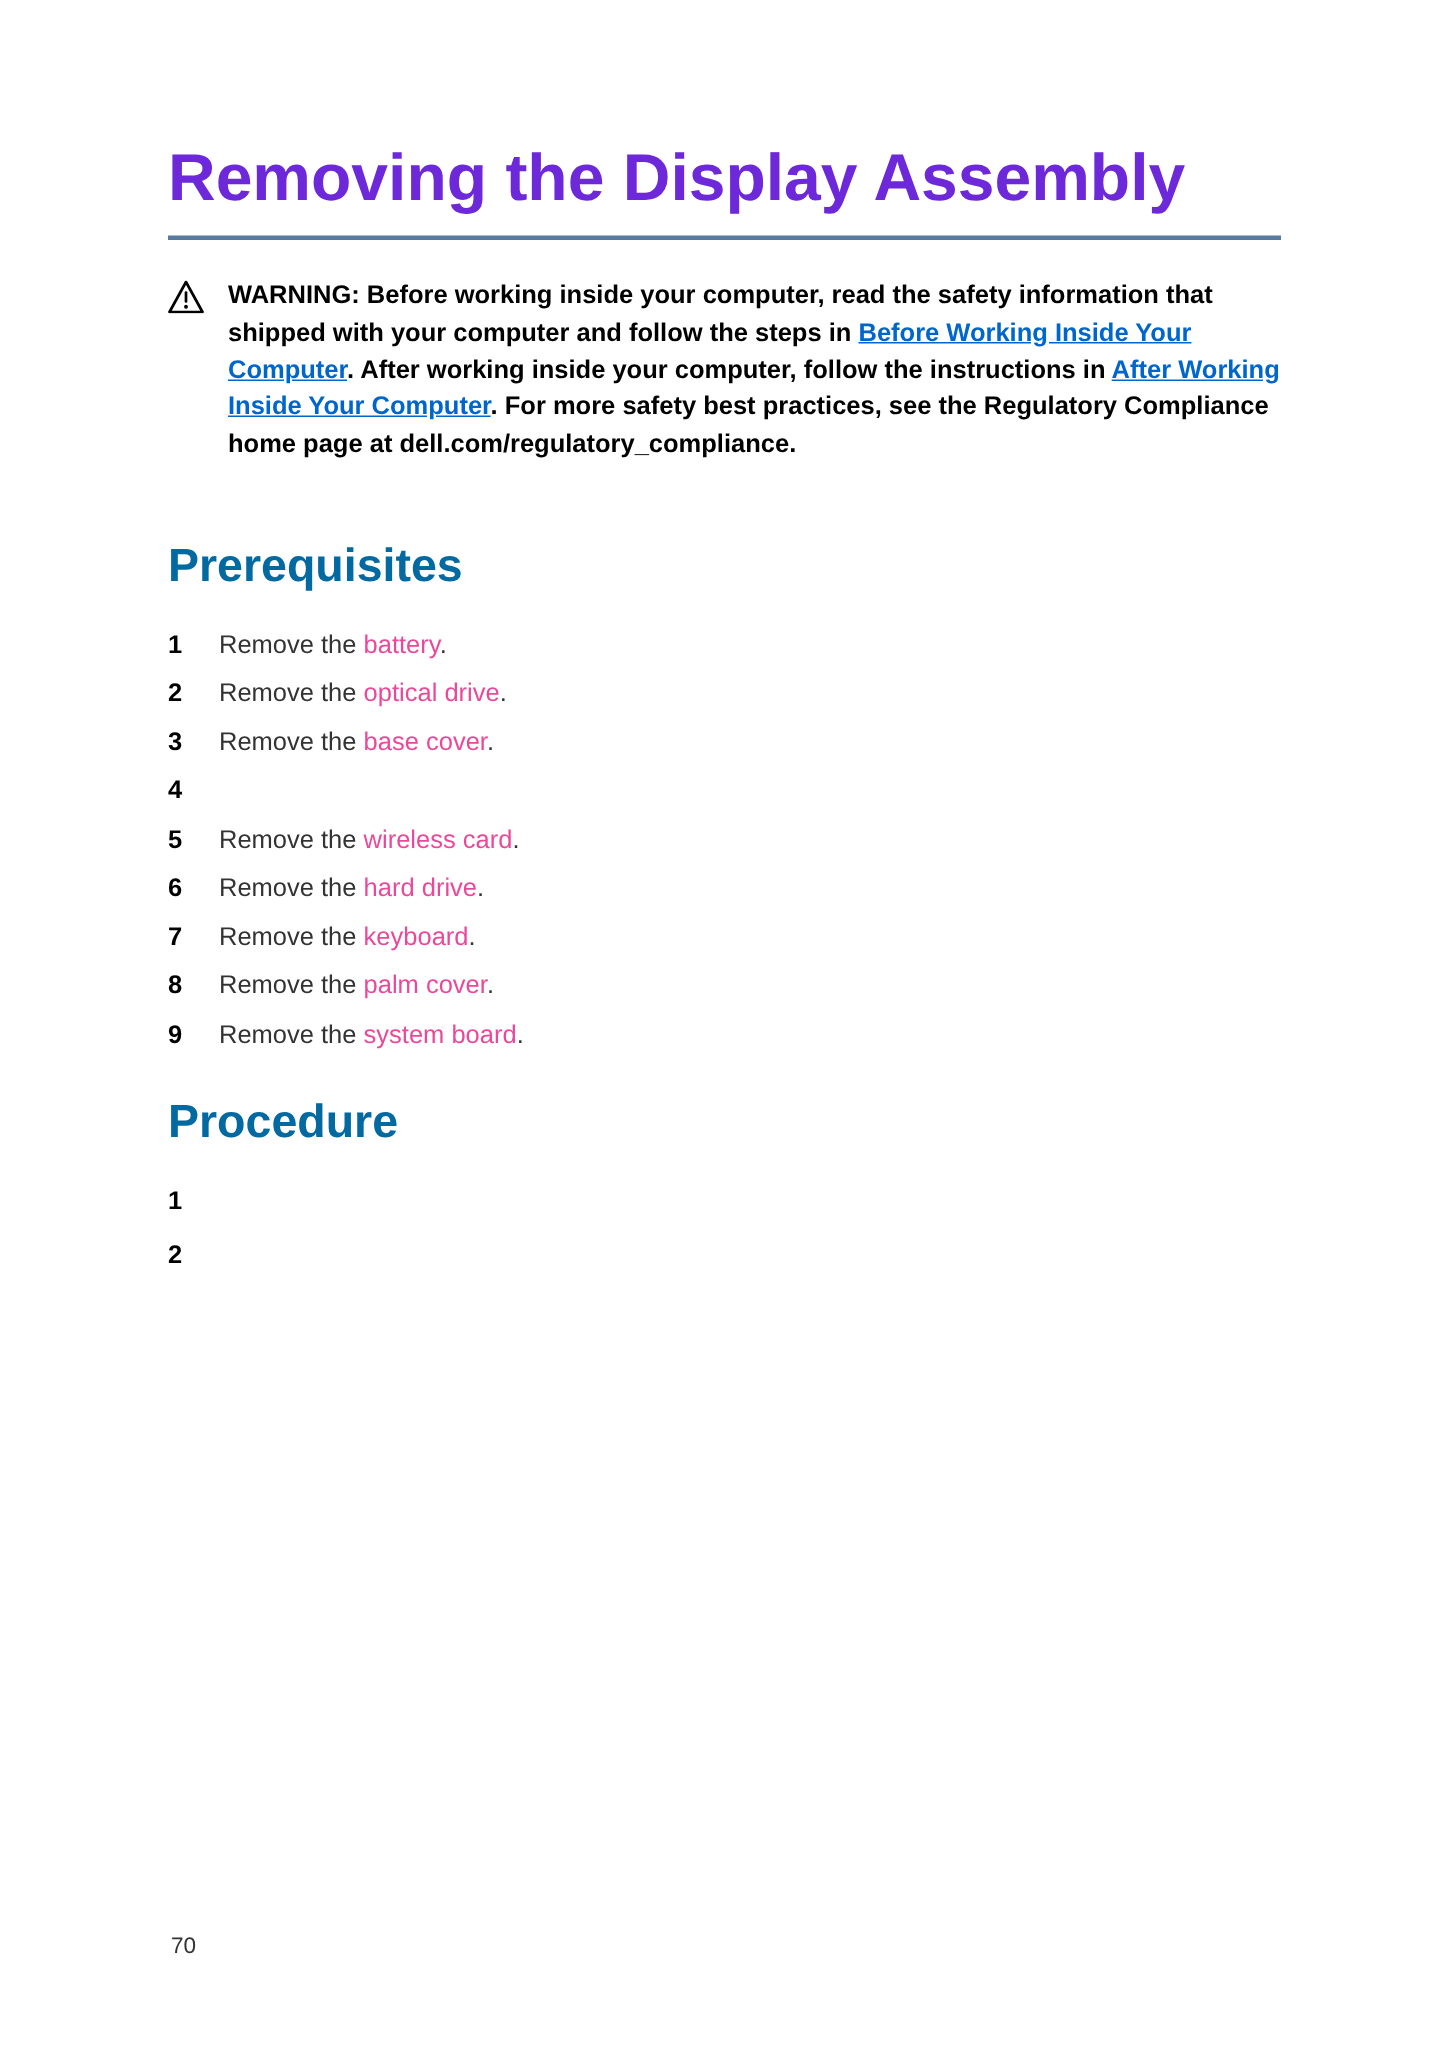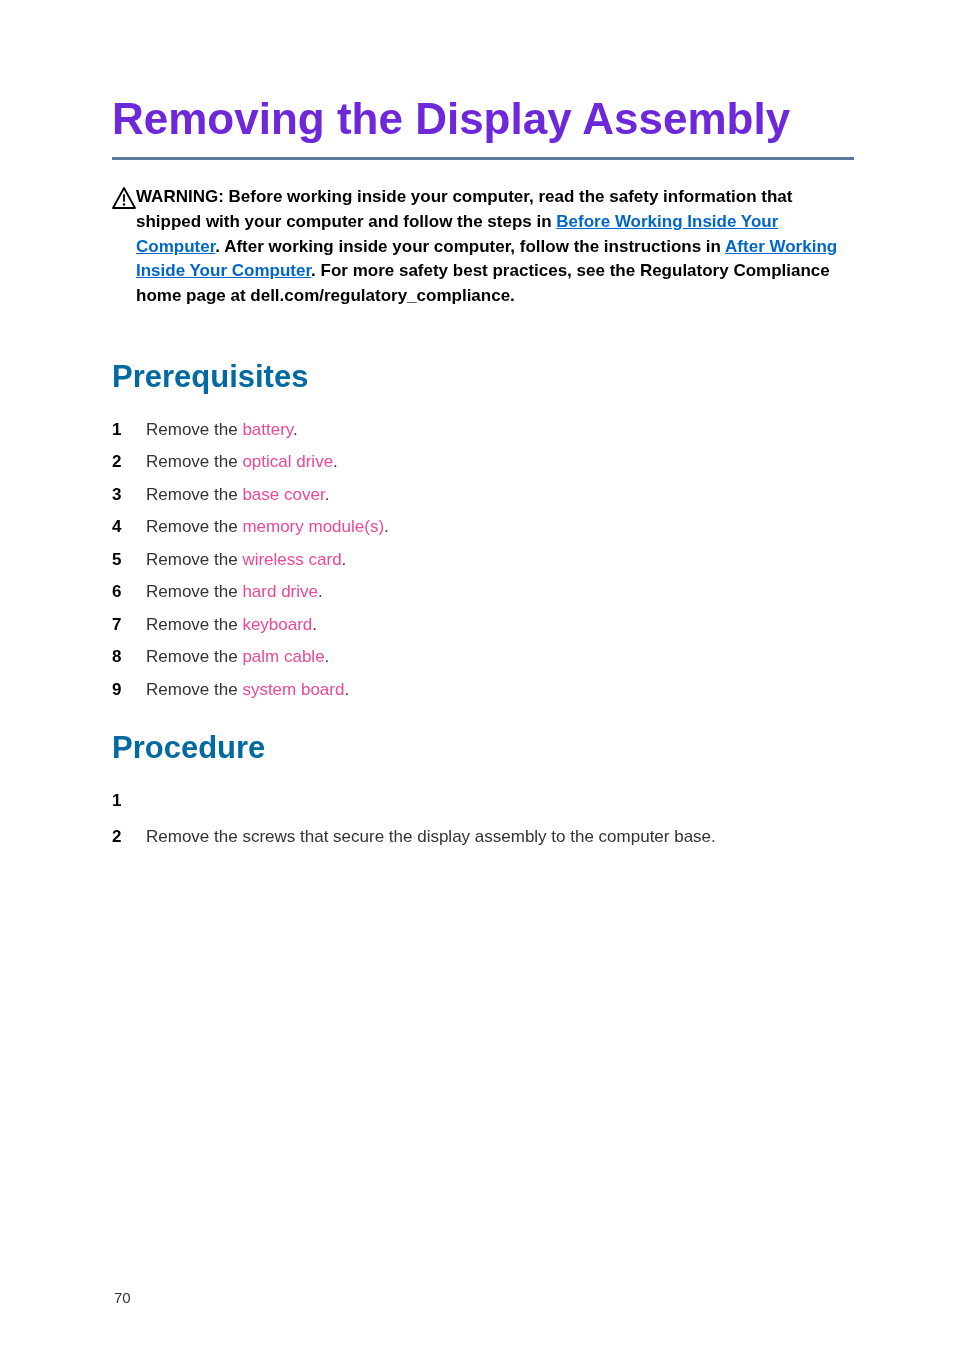--- a/index.html
+++ b/index.html
@@ -23,21 +23,21 @@
       margin-bottom: 14px;
     }
     .title-underline {
       height: 3px;
       background: #577a9e;
       margin-bottom: 25px;
     }
     .warning-block {
       display: flex;
       align-items: flex-start;
-      gap: 0;
+      gap: 16px;
       margin-bottom: 50px;
     }
     .warning-icon {
       flex-shrink: 0;
       margin-top: 2px;
     }
     .warning-text {
       font-size: 17px;
       font-weight: bold;
       line-height: 1.45;
@@ -116,49 +116,47 @@
   <li>
     <span class="list-num">2</span>
     <span class="list-text"><span>Remove the </span><a class="link-inline">optical drive</a><span>.</span></span>
   </li>
   <li>
     <span class="list-num">3</span>
     <span class="list-text"><span>Remove the </span><a class="link-inline">base cover</a><span>.</span></span>
   </li>
   <li>
     <span class="list-num">4</span>
-    <span class="list-text"><span>Remove the </span><a class="link-inline">memory module(s)</a><span>.</span></span>
   </li>
   <li>
     <span class="list-num">5</span>
     <span class="list-text"><span>Remove the </span><a class="link-inline">wireless card</a><span>.</span></span>
   </li>
   <li>
     <span class="list-num">6</span>
     <span class="list-text"><span>Remove the </span><a class="link-inline">hard drive</a><span>.</span></span>
   </li>
   <li>
     <span class="list-num">7</span>
     <span class="list-text"><span>Remove the </span><a class="link-inline">keyboard</a><span>.</span></span>
   </li>
   <li>
     <span class="list-num">8</span>
-    <span class="list-text"><span>Remove the </span><a class="link-inline">palm cable</a><span>.</span></span>
+    <span class="list-text"><span>Remove the </span><a class="link-inline">palm cover</a><span>.</span></span>
   </li>
   <li>
     <span class="list-num">9</span>
     <span class="list-text"><span>Remove the </span><a class="link-inline">system board</a><span>.</span></span>
   </li>
 </ol>
 
 <h2 class="section-heading">Procedure</h2>
 
 <ol class="ordered-list proc-list">
   <li>
     <span class="list-num">1</span>
   </li>
   <li>
     <span class="list-num">2</span>
-    <span class="list-text">Remove the screws that secure the display assembly to the computer base.</span>
   </li>
 </ol>
 
 <div class="page-number">70</div>
 
 </body></html>

